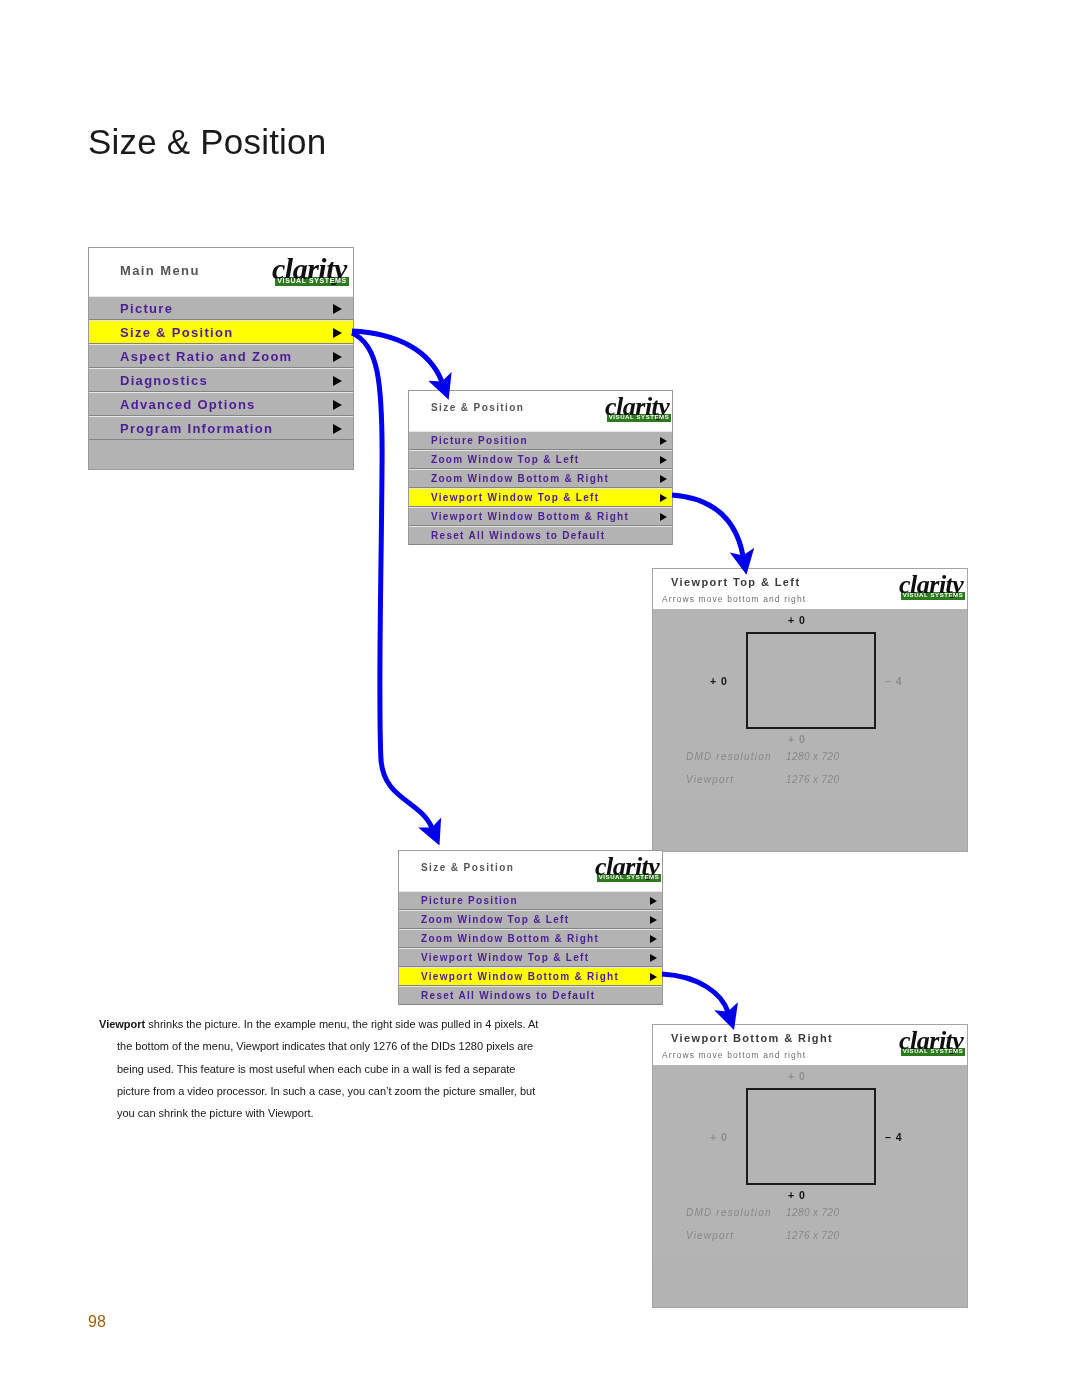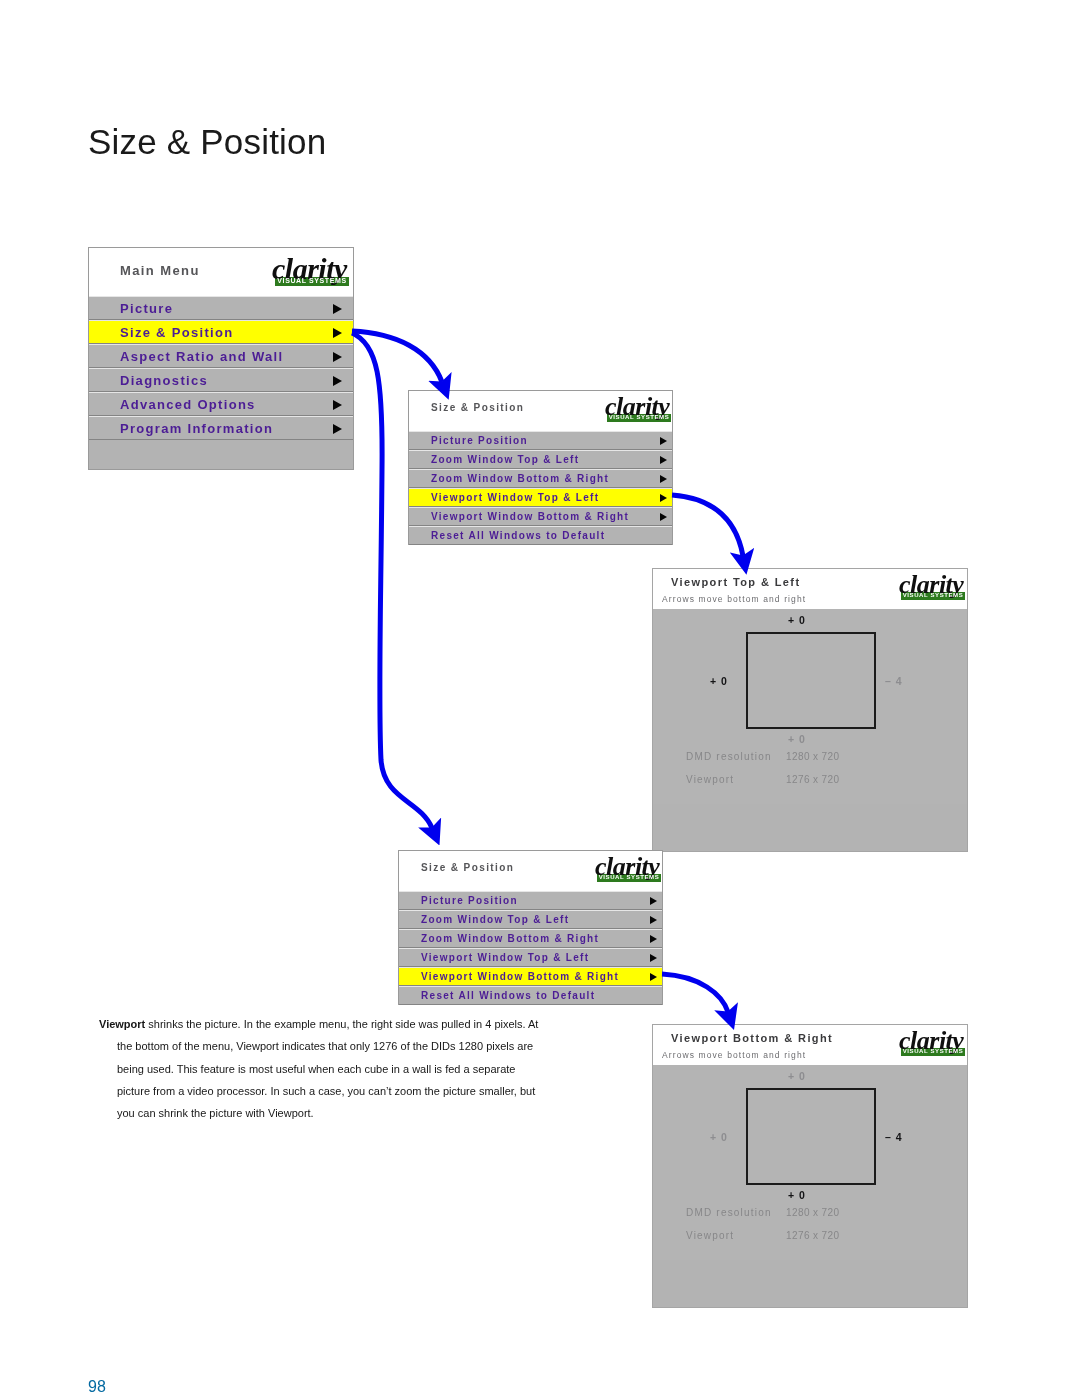--- a/index.html
+++ b/index.html
@@ -24,23 +24,23 @@
     font-weight: 400;
     letter-spacing: 0.2px;
     color: #1a1a1a;
     white-space: nowrap;
   }
 
   
   #page-number {
     position: absolute;
     left: 88px;
-    top: 1378px;
+    top: 1313px;
     font-size: 16px;
-    color: #0369a1;
+    color: #a16207;
   }
 
   
   .osd {
     position: absolute;
     background: #b3b3b3;
     box-sizing: border-box;
   }
   .osd-head {
     position: relative;
@@ -187,21 +187,21 @@
     letter-spacing: 1px;
     white-space: nowrap;
   }
   .vp-val.on  { color: #141416; }
   .vp-val.off { color: #8d8d90; }
   .vp-top    { left: 135px; top: 5px; }
   .vp-left   { left: 57px;  top: 66px; }
   .vp-right  { left: 232px; top: 66px; }
   .vp-bottom { left: 135px; top: 124px; }
 
-  .vp-stats { position: absolute; left: 0; top: 142px; width: 100%; }
+  .vp-stats { position: absolute; left: 0; top: 142px; width: 100%; font-style: italic; }
   .vp-stat { position: relative; height: 23px; }
   .vp-stat .k {
     position: absolute; left: 33px; font-size: 10px;
     color: #878789; letter-spacing: 1.2px; white-space: nowrap;
   }
   .vp-stat .v {
     position: absolute; left: 133px; font-size: 10px;
     color: #878789; letter-spacing: 0.4px; white-space: nowrap;
   }
 
@@ -242,21 +242,21 @@
   <div class="rows">
     <div class="row">
       <span class="row-label">Picture</span>
       <span class="arrow"></span>
     </div>
     <div class="row sel">
       <span class="row-label">Size &amp; Position</span>
       <span class="arrow"></span>
     </div>
     <div class="row">
-      <span class="row-label">Aspect Ratio and Wall</span>
+      <span class="row-label">Aspect Ratio and Zoom</span>
       <span class="arrow"></span>
     </div>
     <div class="row">
       <span class="row-label">Diagnostics</span>
       <span class="arrow"></span>
     </div>
     <div class="row">
       <span class="row-label">Advanced Options</span>
       <span class="arrow"></span>
     </div>

